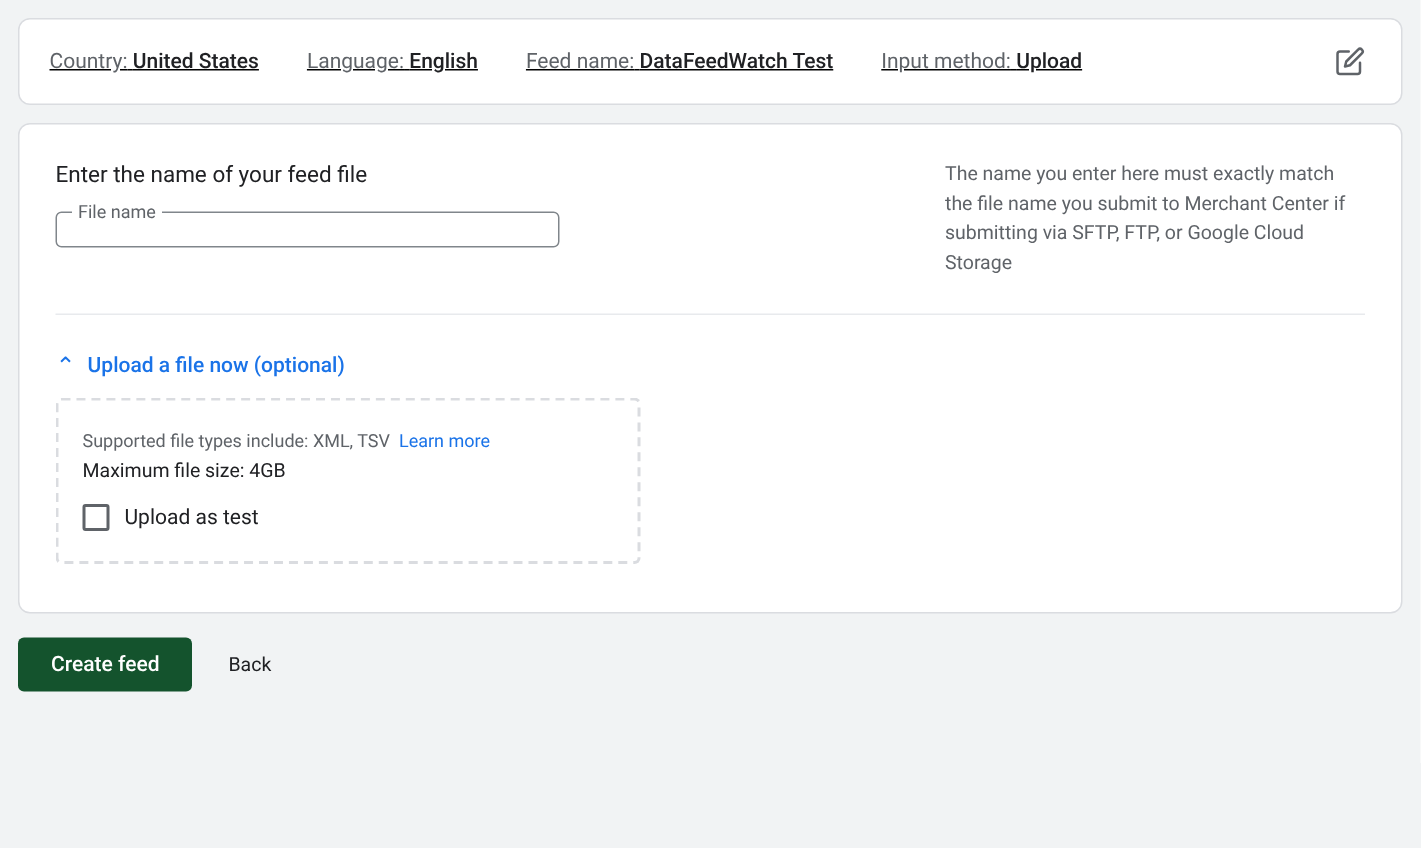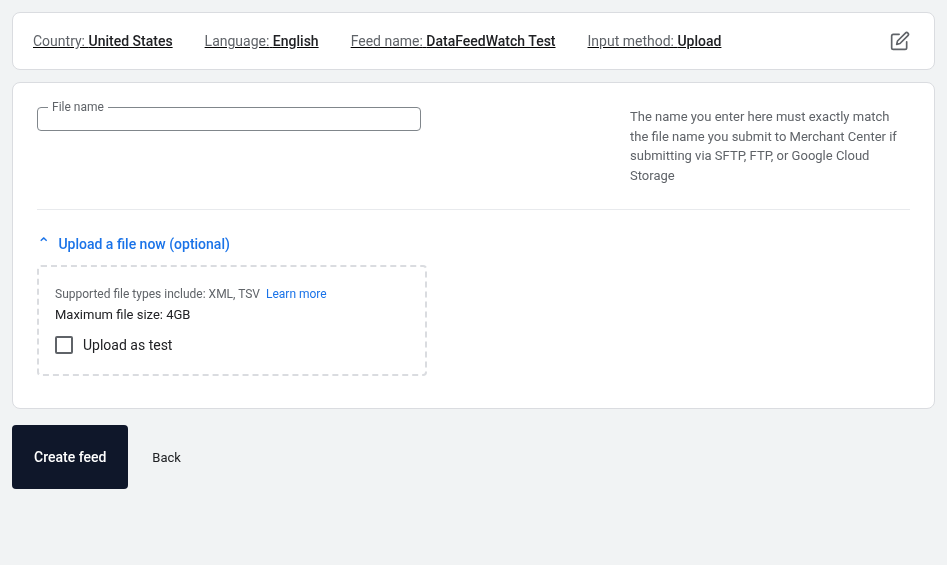--- a/index.html
+++ b/index.html
@@ -78,21 +78,21 @@
       color: #202124;
       font-weight: 400;
       margin-bottom: 16px;
     }
 
     .file-name-field {
       position: relative;
       border: 1px solid #80868b;
       border-radius: 4px;
       padding: 12px 14px 10px 14px;
-      width: 384px;
+      width: 336px;
     }
     .file-name-label {
       position: absolute;
       top: -8px;
       left: 10px;
       background: #fff;
       padding: 0 4px;
       font-size: 12px;
       color: #5f6368;
     }
@@ -199,25 +199,25 @@
     }
 
     
     .bottom-bar {
       display: flex;
       align-items: center;
       gap: 16px;
       padding: 4px 0;
     }
     .create-feed-btn {
-      background: #0f172a;
+      background: #14532d;
       color: #fff;
       border: none;
       border-radius: 4px;
-      padding: 24px 22px;
+      padding: 10px 22px;
       font-size: 14px;
       font-weight: 500;
       cursor: pointer;
       font-family: inherit;
     }
     .back-btn {
       background: none;
       border: none;
       color: #202124;
       font-size: 13px;
@@ -258,20 +258,21 @@
       <path d="M11 4H4a2 2 0 0 0-2 2v14a2 2 0 0 0 2 2h14a2 2 0 0 0 2-2v-7"></path>
       <path d="M18.5 2.5a2.121 2.121 0 0 1 3 3L12 15l-4 1 1-4 9.5-9.5z"></path>
     </svg>
   </button>
 </div>
 
 <div class="main-card">
 
   <div class="section-row">
     <div class="section-left">
+      <div class="section-heading">Enter the name of your feed file</div>
       <div class="file-name-field">
         <span class="file-name-label">File name</span>
       </div>
     </div>
     <div class="section-right">The name you enter here must exactly match the file name you submit to Merchant Center if submitting via SFTP, FTP, or Google Cloud Storage</div>
   </div>
 
   <div class="divider"></div>
 
   <div class="upload-section">

